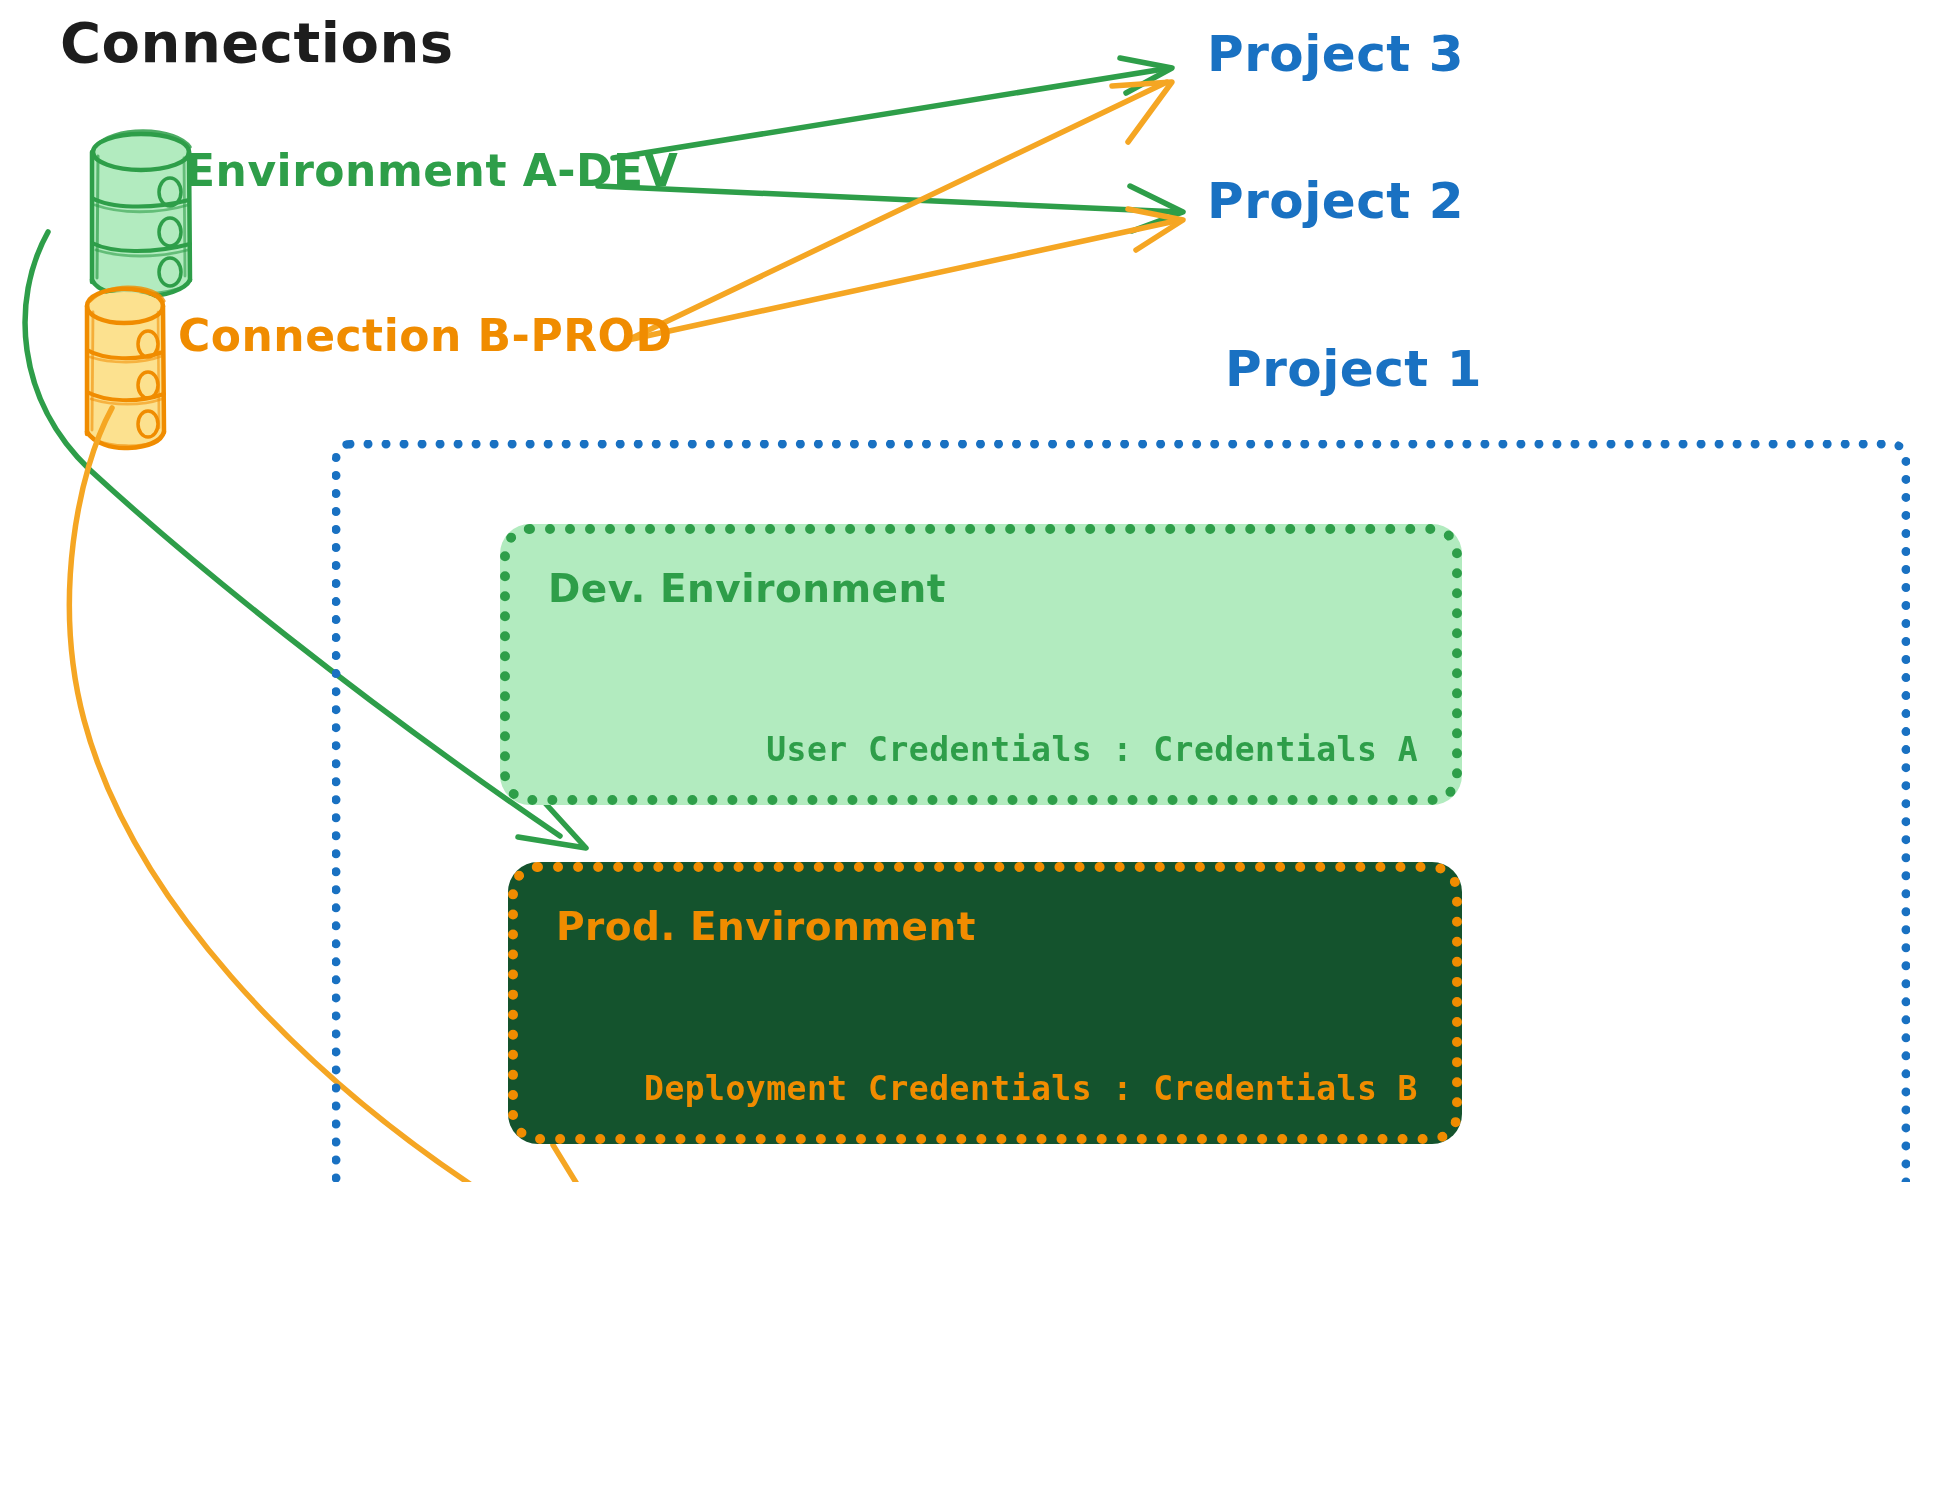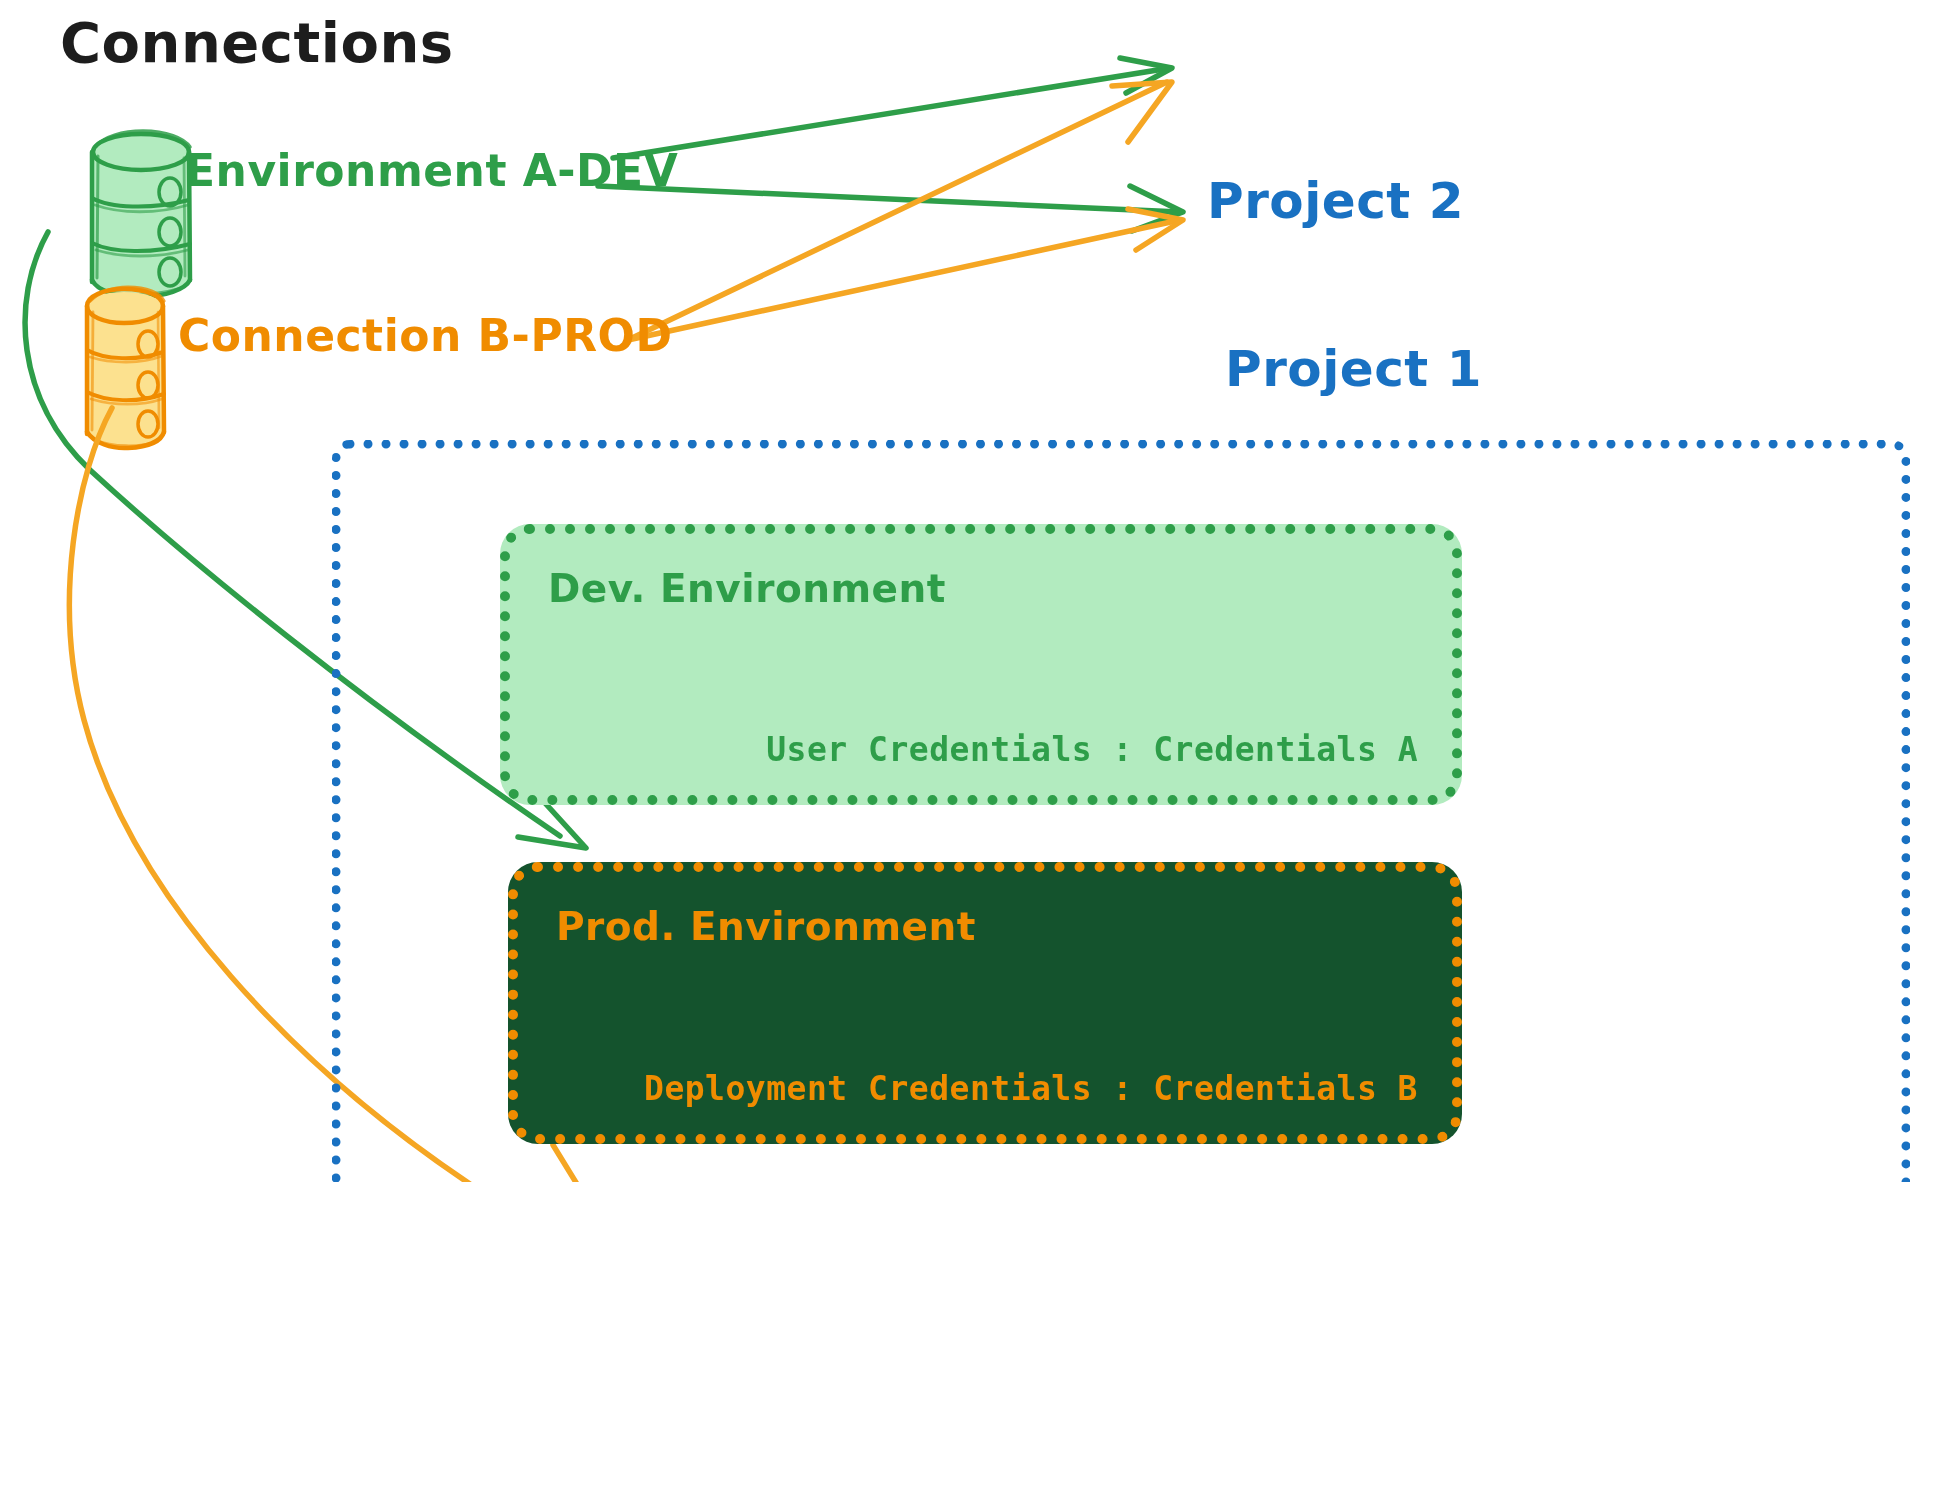--- a/index.html
+++ b/index.html
@@ -209,20 +209,21 @@
     </g>
 
   </svg>
 
   <div class="abs hand" id="title">Connections</div>
 
   <div class="abs hand" id="label-conn-a">Environment A-DEV</div>
 
   <div class="abs hand" id="label-conn-b">Connection B-PROD</div>
 
+  <div class="abs hand project-label" id="label-project-3">Project 3</div>
 
   <div class="abs hand project-label" id="label-project-2">Project 2</div>
 
   <div class="abs hand project-label" id="label-project-1">Project 1</div>
 
   <div class="abs" id="project1-box"></div>
 
   <div class="abs env-box" id="dev-env-box">
     <div class="hand env-title" id="dev-env-title">Dev. Environment</div>
     <div class="mono env-cred" id="dev-env-cred">User Credentials : Credentials A</div>

